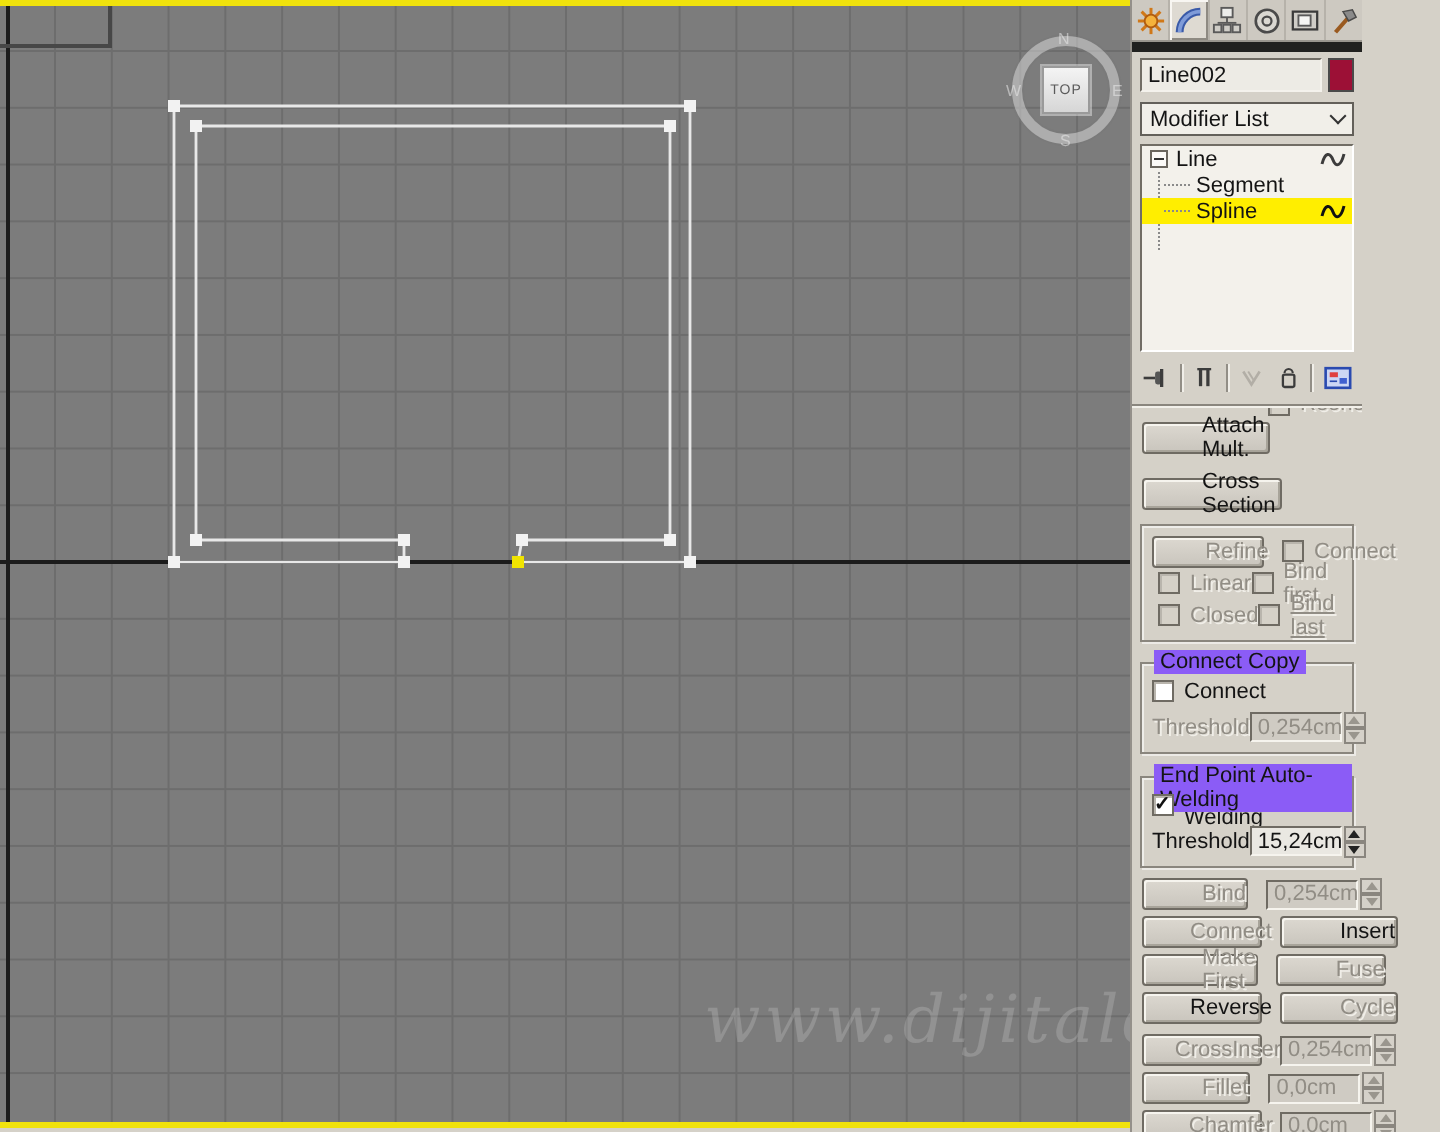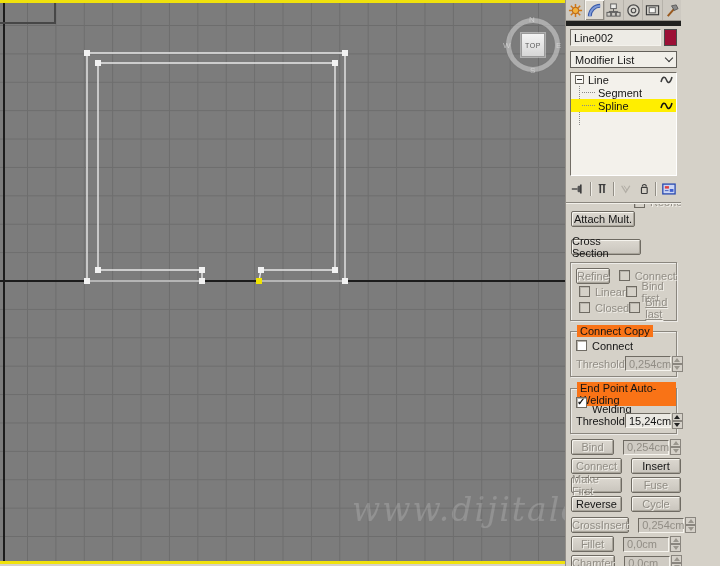--- a/index.html
+++ b/index.html
@@ -55,32 +55,32 @@
   .wave { margin-right:3px; flex:none; }
 
   .stack-tools { height:26px; display:flex; align-items:center; padding:0 5px; gap:6px; }
   .tsep { width:1px; height:14px; background:#928e86; box-shadow:1px 0 0 #f0eee8; }
   .hdiv { height:2px; margin-top:0; border-top:1px solid #8a867e; border-bottom:1px solid #f2f0ea; }
 
   .rollout { position:relative; }
   .sliver { height:7px; overflow:hidden; position:relative; }
   .sliver-in { position:absolute; top:-8px; left:68px; display:flex; align-items:center; }
 
-  .pbtn { height:16px; background:linear-gradient(#dcd8d0,#c9c5bd); border:1px solid #6f6b63; border-radius:2px; box-shadow:inset 1px 1px 0 #f6f4ee, inset -1px -1px 0 #a8a49a; display:flex; align-items:center; justify-content:center; font-size:11px; color:#141414; }
+  .pbtn { height:16px; background:linear-gradient(#dcd8d0,#c9c5bd); border:1px solid #6f6b63; border-radius:2px; box-shadow:inset 1px 1px 0 #f6f4ee, inset -1px -1px 0 #a8a49a; display:flex; align-items:center; justify-content:center; font-size:11px; color:#141414;padding-left:29px; }
   .pbtn.dis { color:#918d85; text-shadow:1px 1px 0 #f0eee8; }
   .pbtn.gold { background:linear-gradient(#f2ca3c,#e2ae14); box-shadow:inset 1px 1px 0 #f8e08a, inset -1px -1px 0 #b5860e; }
 
   .cb { width:11px; height:11px; flex:none; background:#fff; border:1px solid #6f6b63; box-shadow:inset 1px 1px 0 #b9b5ad; position:relative; }
   .cb.dis { background:#d5d1c8; }
   .cb.checked::after { content:"✓"; position:absolute; left:0px; top:-2px; font-size:10px; font-weight:bold; color:#111; }
   .cblbl { margin-left:5px; }
   .dis-t { color:#918d85; text-shadow:1px 1px 0 #f0eee8; }
 
   .gbox { margin:7px 4px 0 4px; border:1px solid #8a867e; box-shadow:inset 1px 1px 0 rgba(255,255,255,.6),1px 1px 0 rgba(255,255,255,.55); padding:4px 4px 4px 5px; position:relative; }
-  .gtitle { position:absolute; top:-7px; left:6px; background:#f97316; padding:0 3px; }
+  .gtitle { position:absolute; top:-7px; left:6px; background:#8b5cf6; padding:0 3px; }
   .grow { display:flex; align-items:center; height:15px; margin:1px 0; }
 
   .fld { width:46px; height:15px; background:#eae8e2; border:1px solid; border-color:#6f6b63 #f6f4ee #f6f4ee #6f6b63; font-size:11px; padding:0 3px; display:flex; align-items:center; flex:none; }
   .fld.dis { background:#cfcbc3; color:#918d85; }
   .spin { width:11px; height:16px; display:flex; flex-direction:column; margin-left:1px; flex:none; }
   .spin span { flex:1; background:#d5d1c9; border:1px solid #8a867f; display:flex; align-items:center; justify-content:center; }
   .tri-u { width:0; height:0; border-left:3px solid transparent; border-right:3px solid transparent; border-bottom:4px solid #222; }
   .tri-d { width:0; height:0; border-left:3px solid transparent; border-right:3px solid transparent; border-top:4px solid #222; }
   .spin.dis .tri-u { border-bottom-color:#9a968e; } .spin.dis .tri-d { border-top-color:#9a968e; }
 

